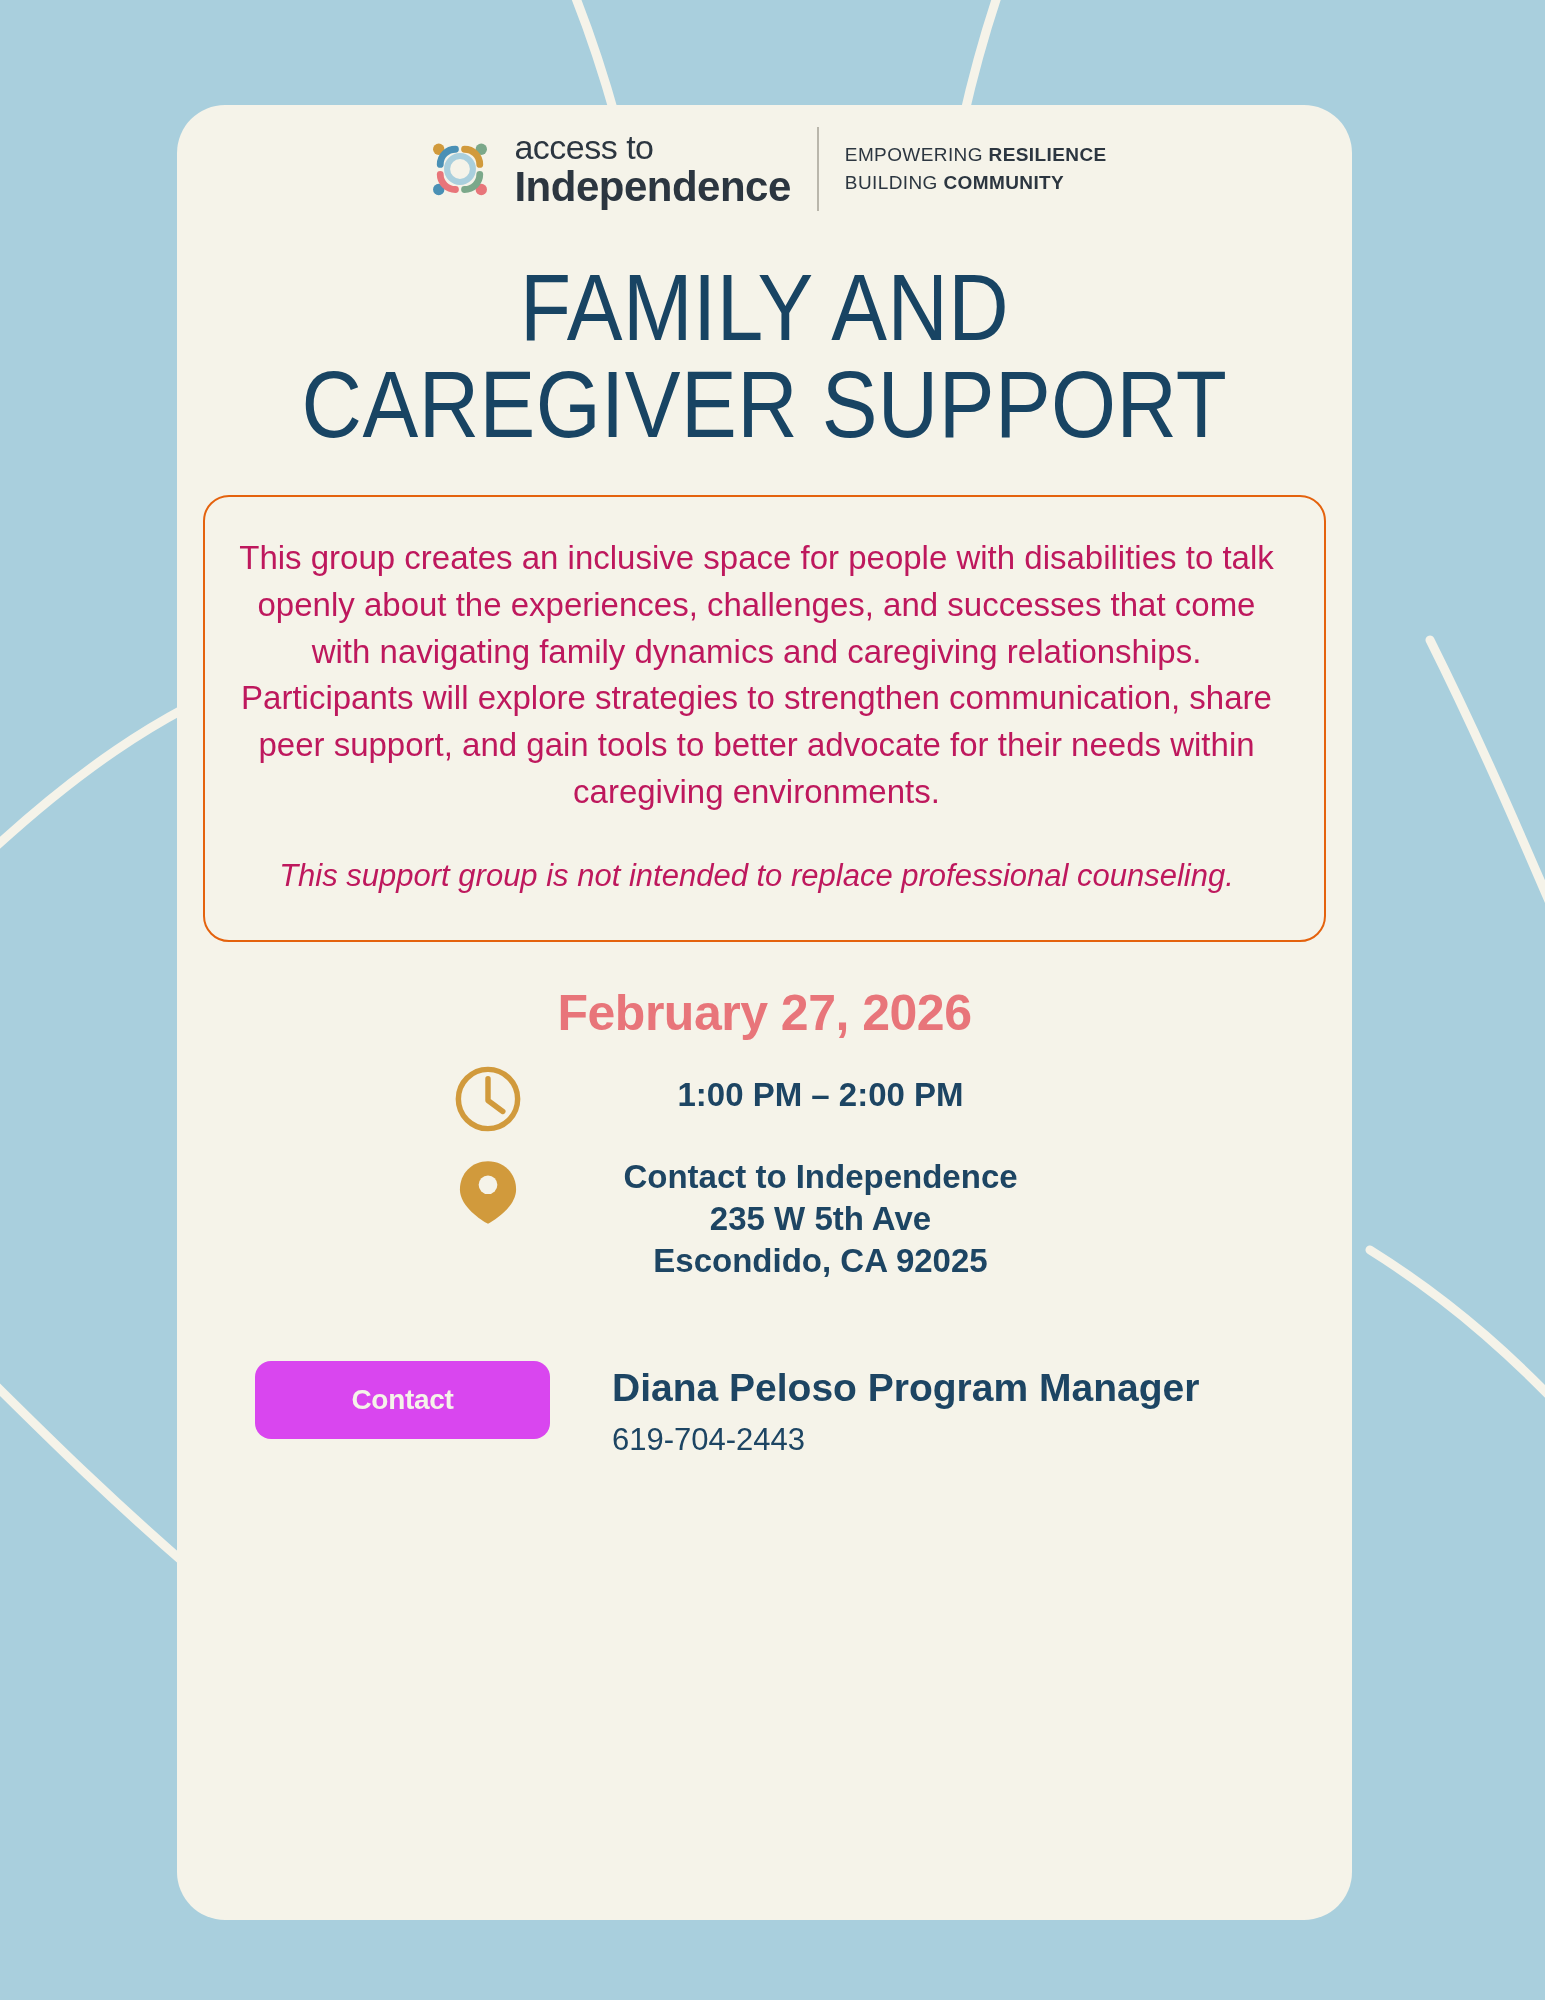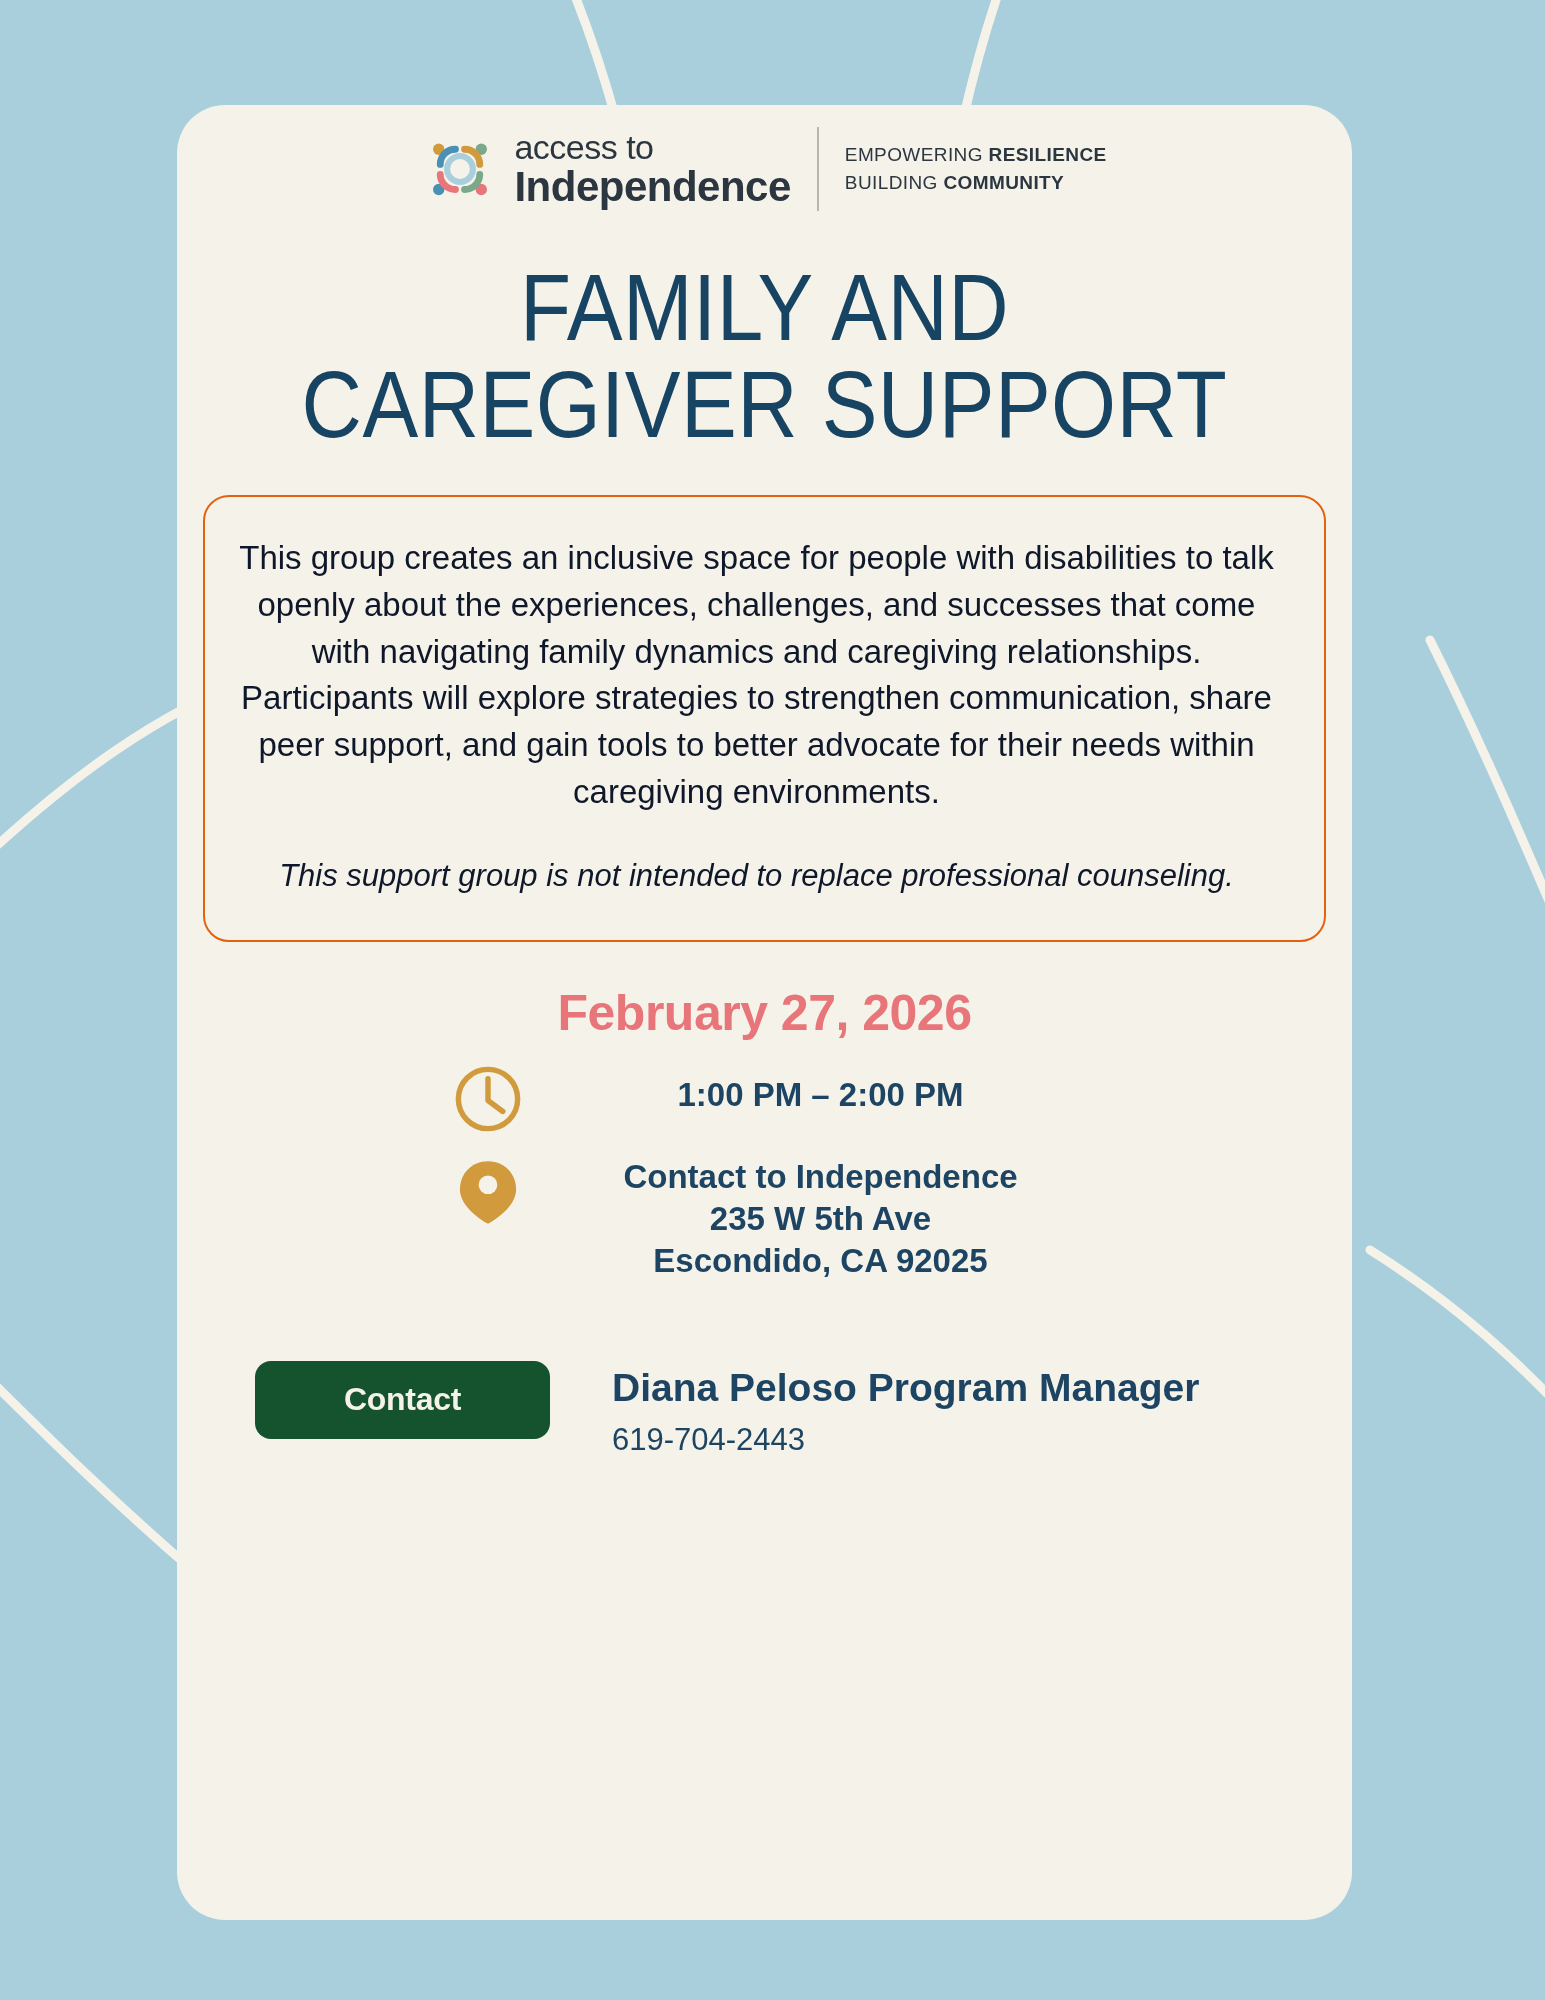--- a/index.html
+++ b/index.html
@@ -93,21 +93,21 @@
   }
   #title .tl { display:block; }
 
   
   #desc-box {
     margin:42px 26px 0 26px;
     border:2.5px solid #e4620d;
     border-radius:26px;
     padding:38px 48px 42px 32px;
     text-align:center;
-    color:#0f172a;
+    color:#be185d;
   }
   #desc-main {
     font-size:33px;
     line-height:1.42;
     font-weight:400;
   }
   #desc-note {
     margin-top:38px;
     font-size:31px;
     line-height:1.42;
@@ -150,28 +150,28 @@
   #loc-row { margin-top:14px; }
   #loc-row .info-text { padding-top:4px; }
 
   
   #contact-row {
     display:flex;
     align-items:flex-start;
     margin:78px 0 0 78px;
   }
   #contact-btn {
-    background:#14532d;
+    background:#d946ef;
     color:#f5f3e9;
     border:none;
     border-radius:16px;
     width:295px;
     height:78px;
     font-family:"Liberation Sans", sans-serif;
-    font-size:32px;
+    font-size:28px;
     font-weight:700;
     letter-spacing:-0.3px;
     flex:none;
     cursor:pointer;
   }
   #contact-details {
     margin-left:62px;
     color:#1d4563;
     padding-top:2px;
   }

